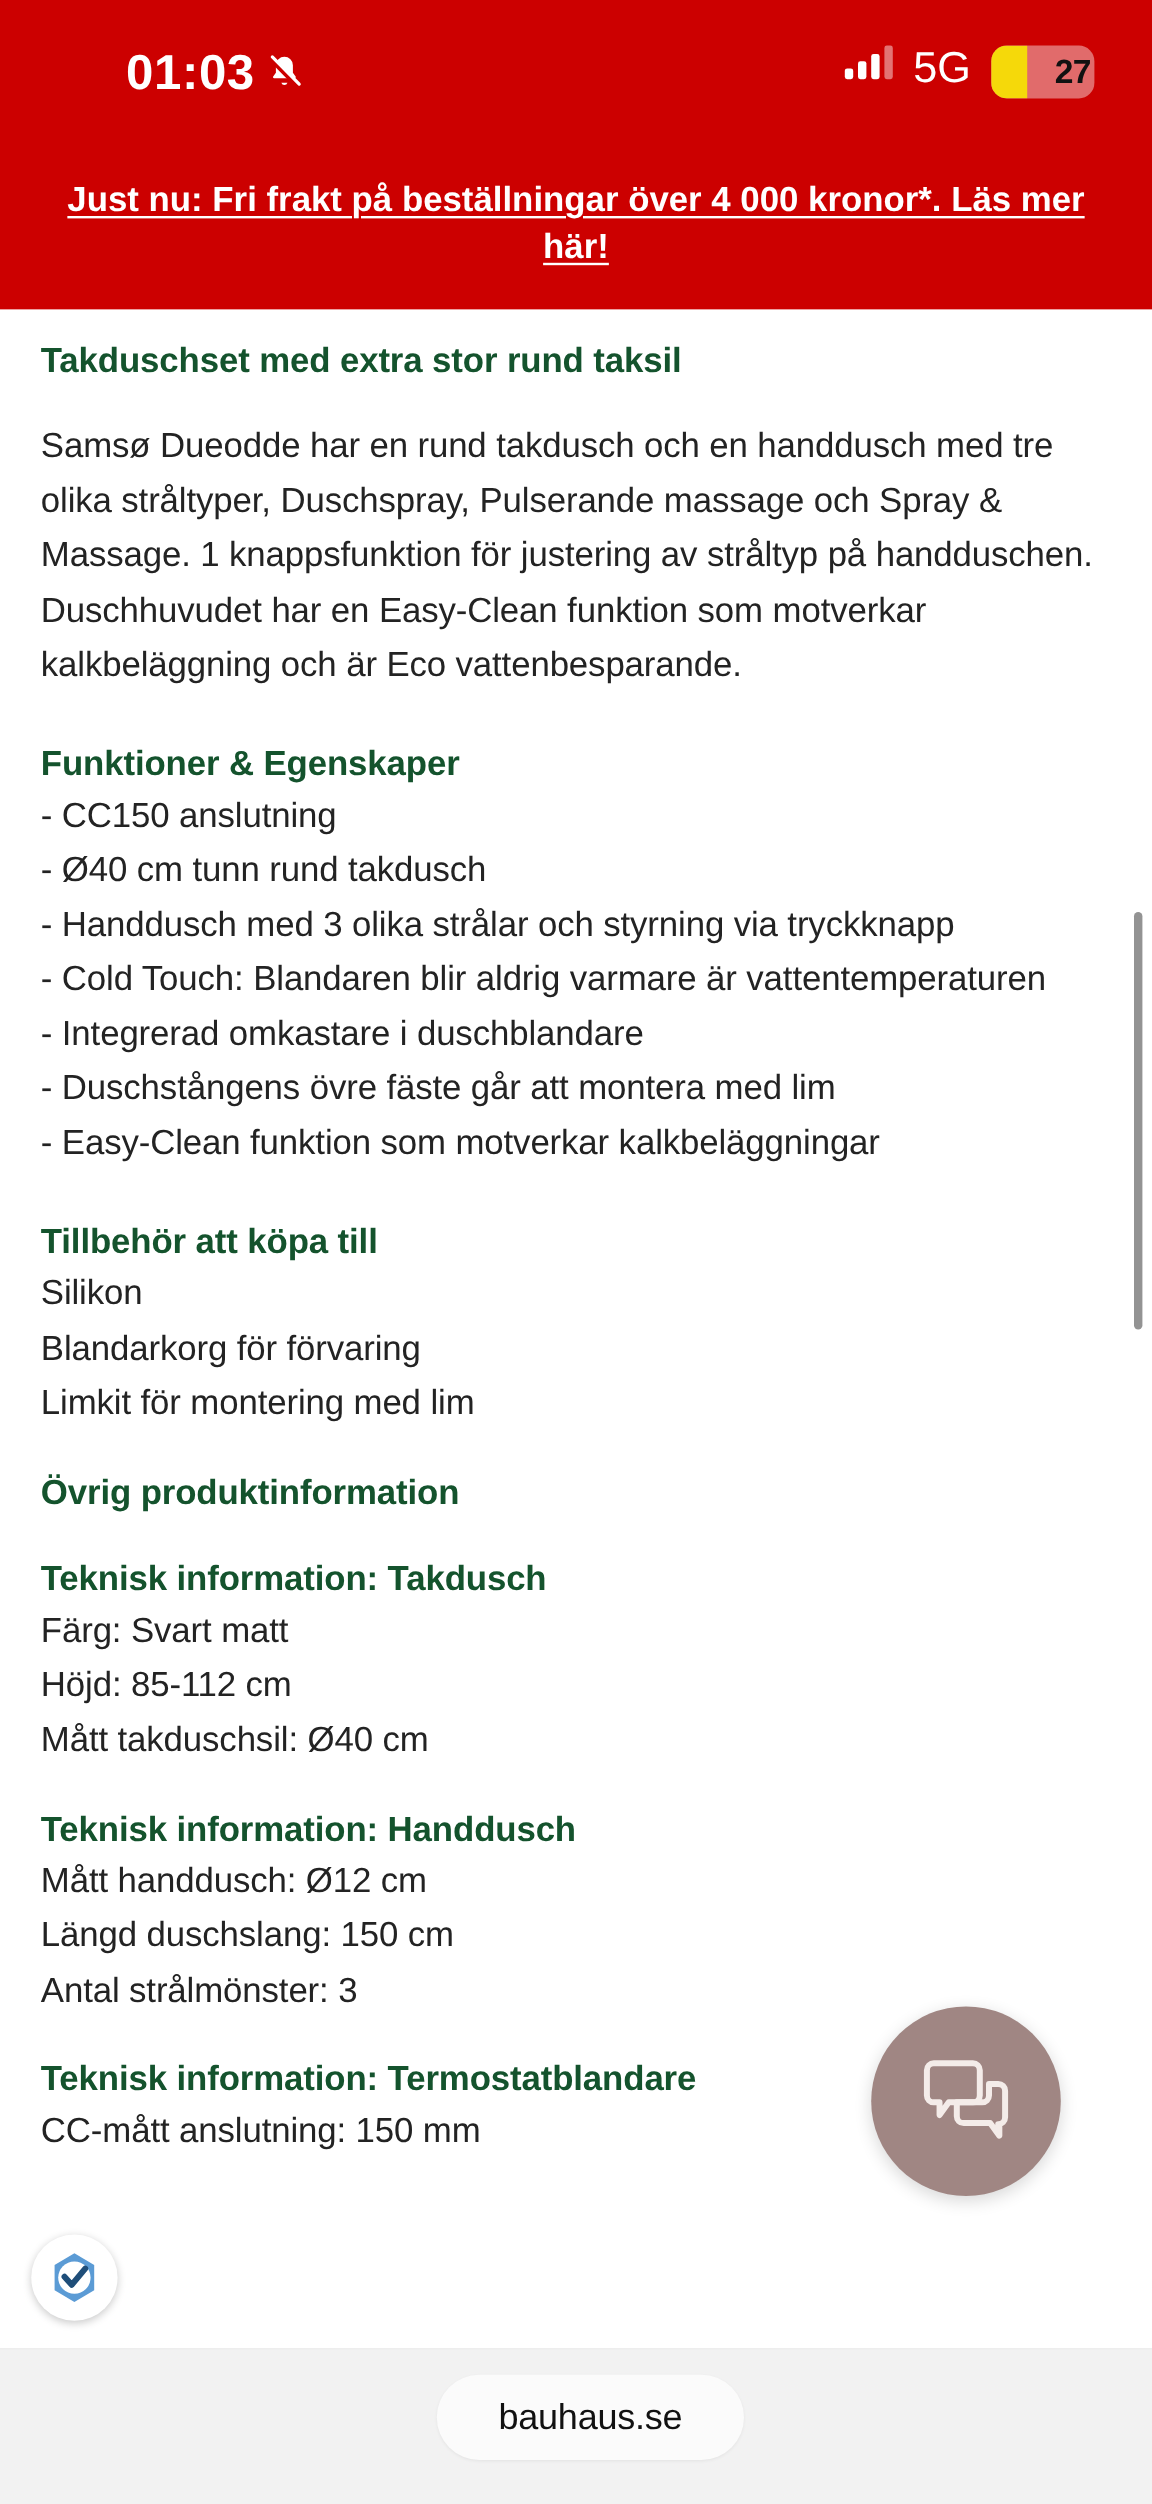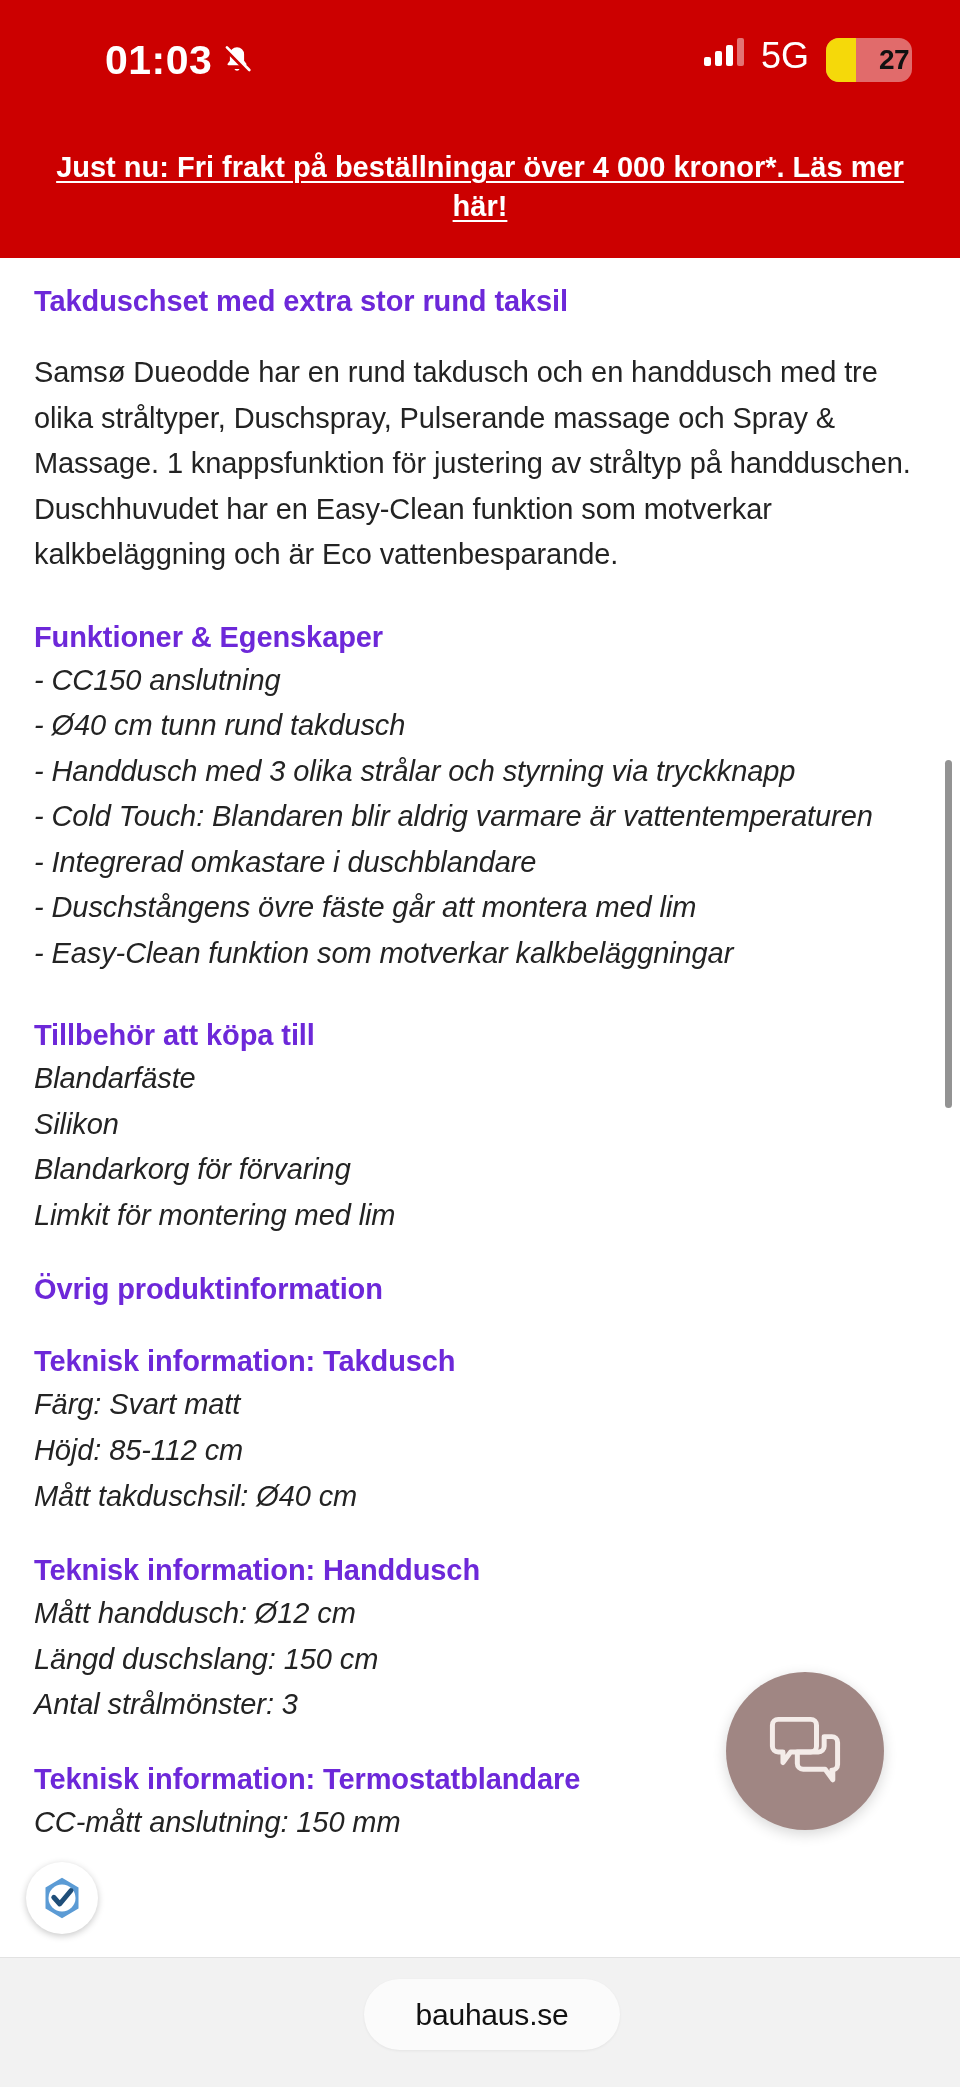--- a/index.html
+++ b/index.html
@@ -149,21 +149,21 @@
     top: 258px;
     left: 0;
     width: 960px;
     padding: 22px 38px 0 34px;
     background: #ffffff;
   }
 
   .h-bold {
     font-size: 29px;
     font-weight: 700;
-    color: #6d28d9;
+    color: #14532d;
     line-height: 1.45;
     letter-spacing: -0.1px;
   }
 
   .body-text {
     font-size: 29px;
     font-weight: 400;
     color: #232323;
     line-height: 1.57;
     letter-spacing: -0.1px;
@@ -175,21 +175,20 @@
 
   .block-gap-lg { margin-top: 38px; }
   .block-gap-md { margin-top: 30px; }
 
   .list-line {
     font-size: 29px;
     font-weight: 400;
     color: #232323;
     line-height: 1.57;
     letter-spacing: -0.1px;
-    font-style: italic;
   }
 
   
   .scrollbar-track {
     position: absolute;
     top: 760px;
     right: 8px;
     width: 7px;
     height: 348px;
     background: #808080;
@@ -324,21 +323,20 @@
     <div class="h-bold block-gap-lg">Funktioner &amp; Egenskaper</div>
     <div class="list-line">- CC150 anslutning</div>
     <div class="list-line">- Ø40 cm tunn rund takdusch</div>
     <div class="list-line">- Handdusch med 3 olika strålar och styrning via tryckknapp</div>
     <div class="list-line">- Cold Touch: Blandaren blir aldrig varmare är vattentemperaturen</div>
     <div class="list-line">- Integrerad omkastare i duschblandare</div>
     <div class="list-line">- Duschstångens övre fäste går att montera med lim</div>
     <div class="list-line">- Easy-Clean funktion som motverkar kalkbeläggningar</div>
 
     <div class="h-bold block-gap-lg">Tillbehör att köpa till</div>
-    <div class="list-line">Blandarfäste</div>
     <div class="list-line">Silikon</div>
     <div class="list-line">Blandarkorg för förvaring</div>
     <div class="list-line">Limkit för montering med lim</div>
 
     <div class="h-bold block-gap-md">Övrig produktinformation</div>
 
     <div class="h-bold block-gap-md">Teknisk information: Takdusch</div>
     <div class="list-line">Färg: Svart matt</div>
     <div class="list-line">Höjd: 85-112 cm</div>
     <div class="list-line">Mått takduschsil: Ø40 cm</div>

